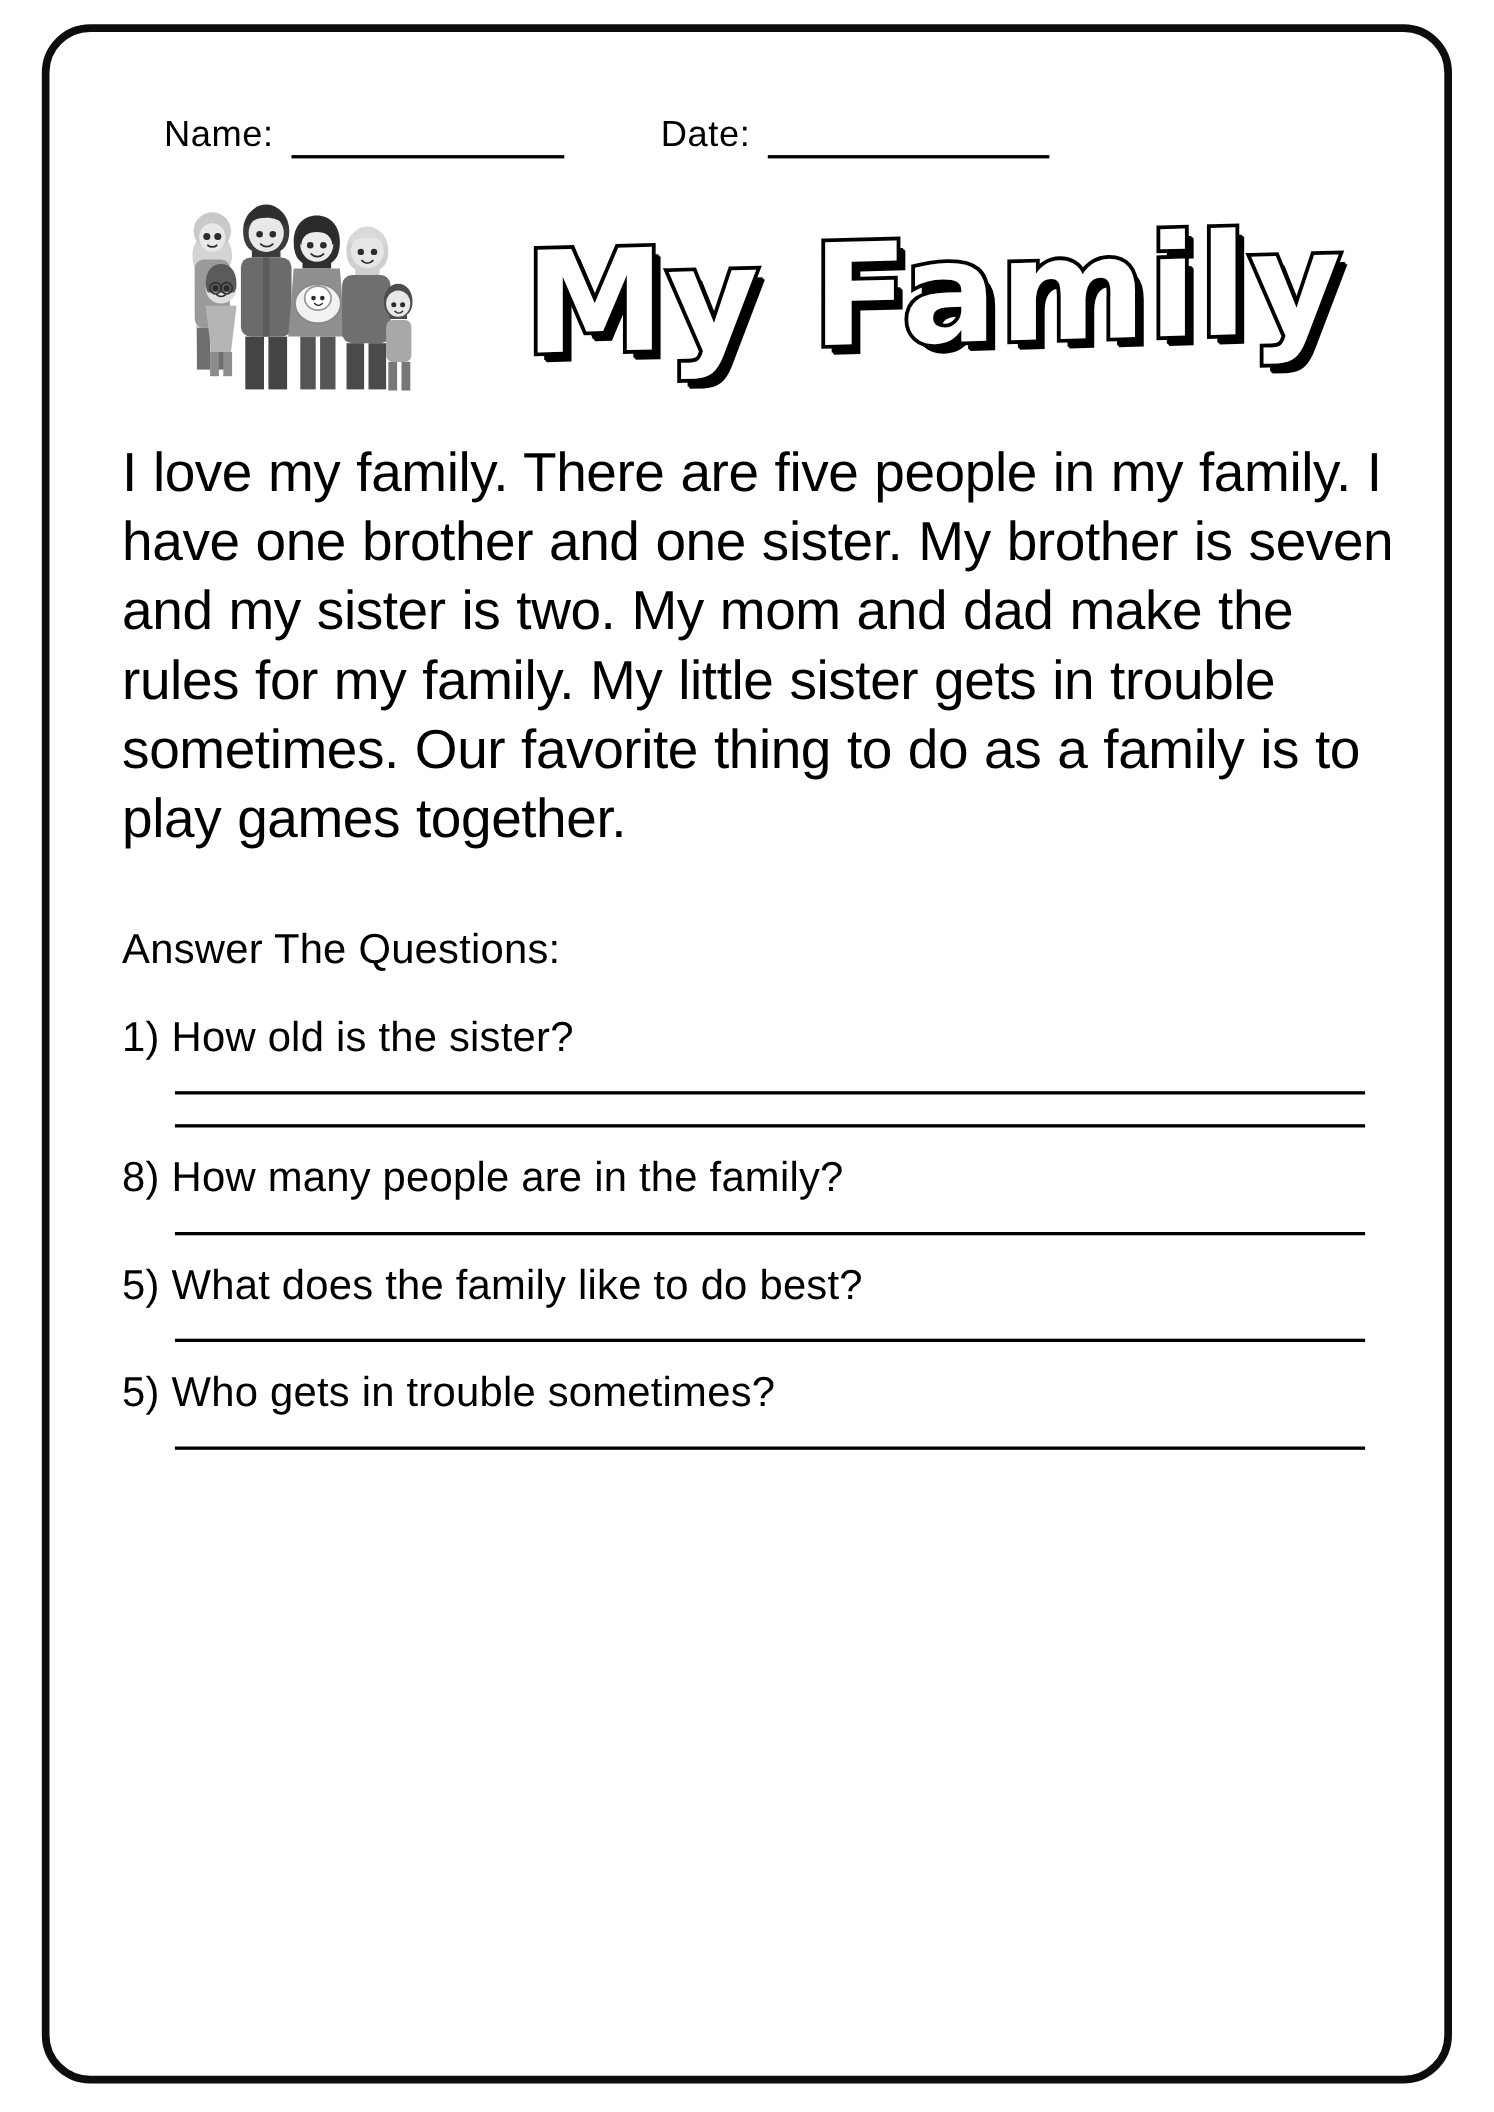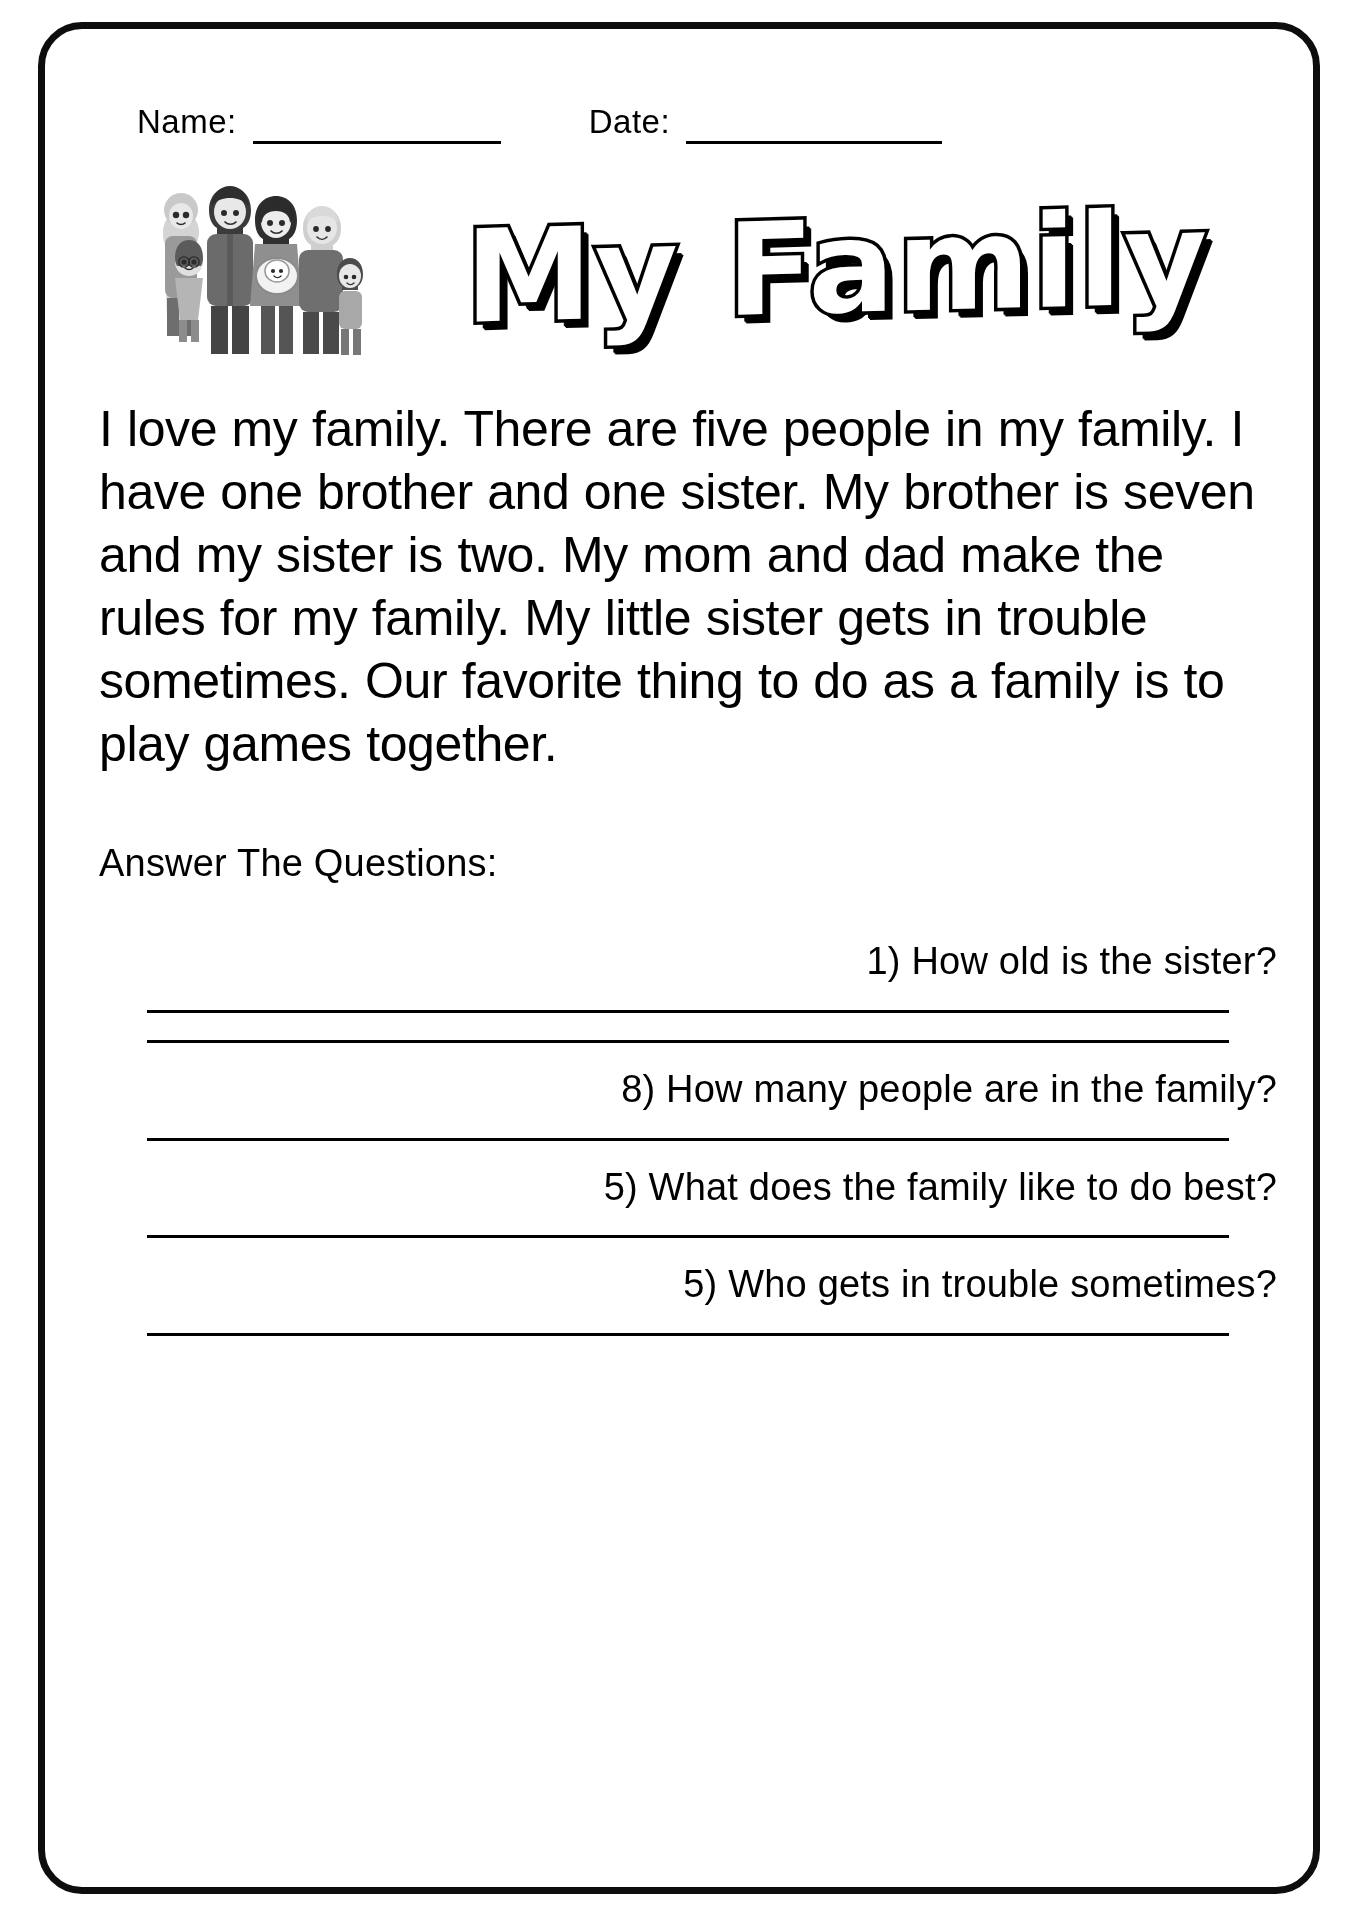--- a/index.html
+++ b/index.html
@@ -29,21 +29,21 @@
     top: 22px;
     width: 1282px;
     height: 1872px;
     border: 7px solid #0d0d0d;
     border-radius: 44px;
     box-sizing: border-box;
   }
 
   .content {
     position: absolute;
-    left: 97px;
+    left: 109px;
     top: 70px;
     width: 1180px;
   }
 
   
   .namedate {
     display: flex;
     align-items: flex-end;
     height: 74px;
     padding-left: 40px;
@@ -129,22 +129,21 @@
   
   .answer-heading {
     font-size: 38px;
     margin-top: 66px;
     padding-left: 2px;
     letter-spacing: 0.2px;
   }
 
   
   .questions {
-    margin-top: 56px;
-    text-align: right;
+    margin-top: 38px;
   }
   .q-item {
     margin-bottom: 10px;
   }
   .q-text {
     font-size: 38px;
     letter-spacing: 0.2px;
     padding-left: 2px;
     line-height: 1.1;
   }

